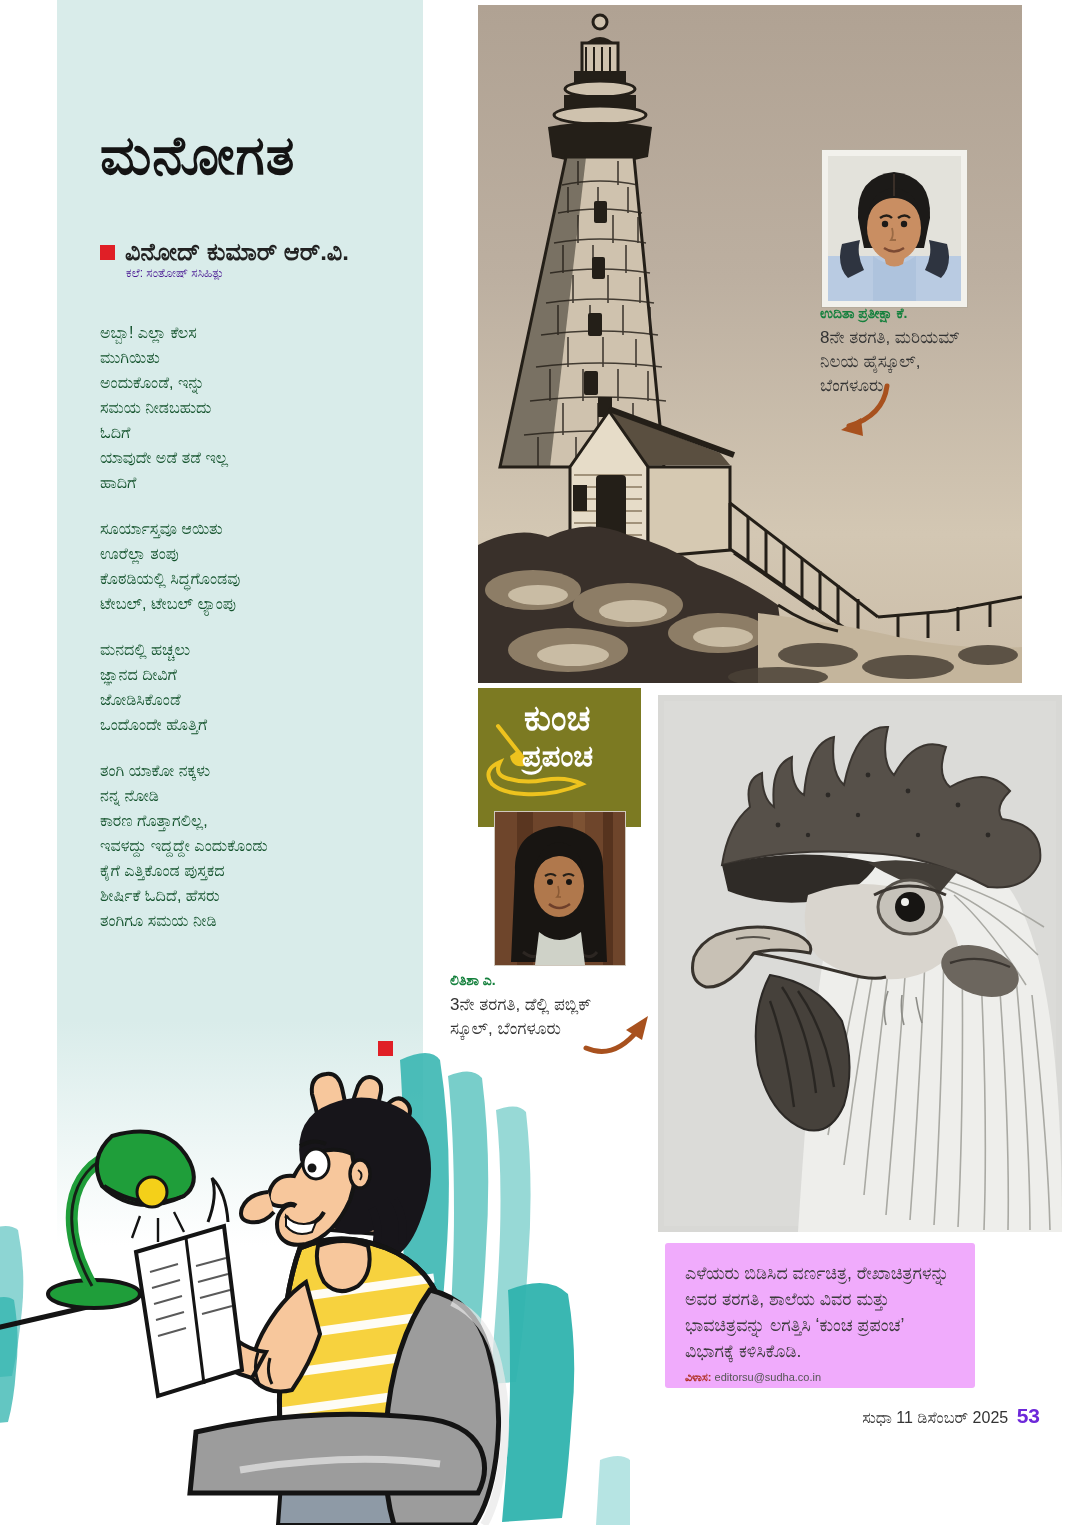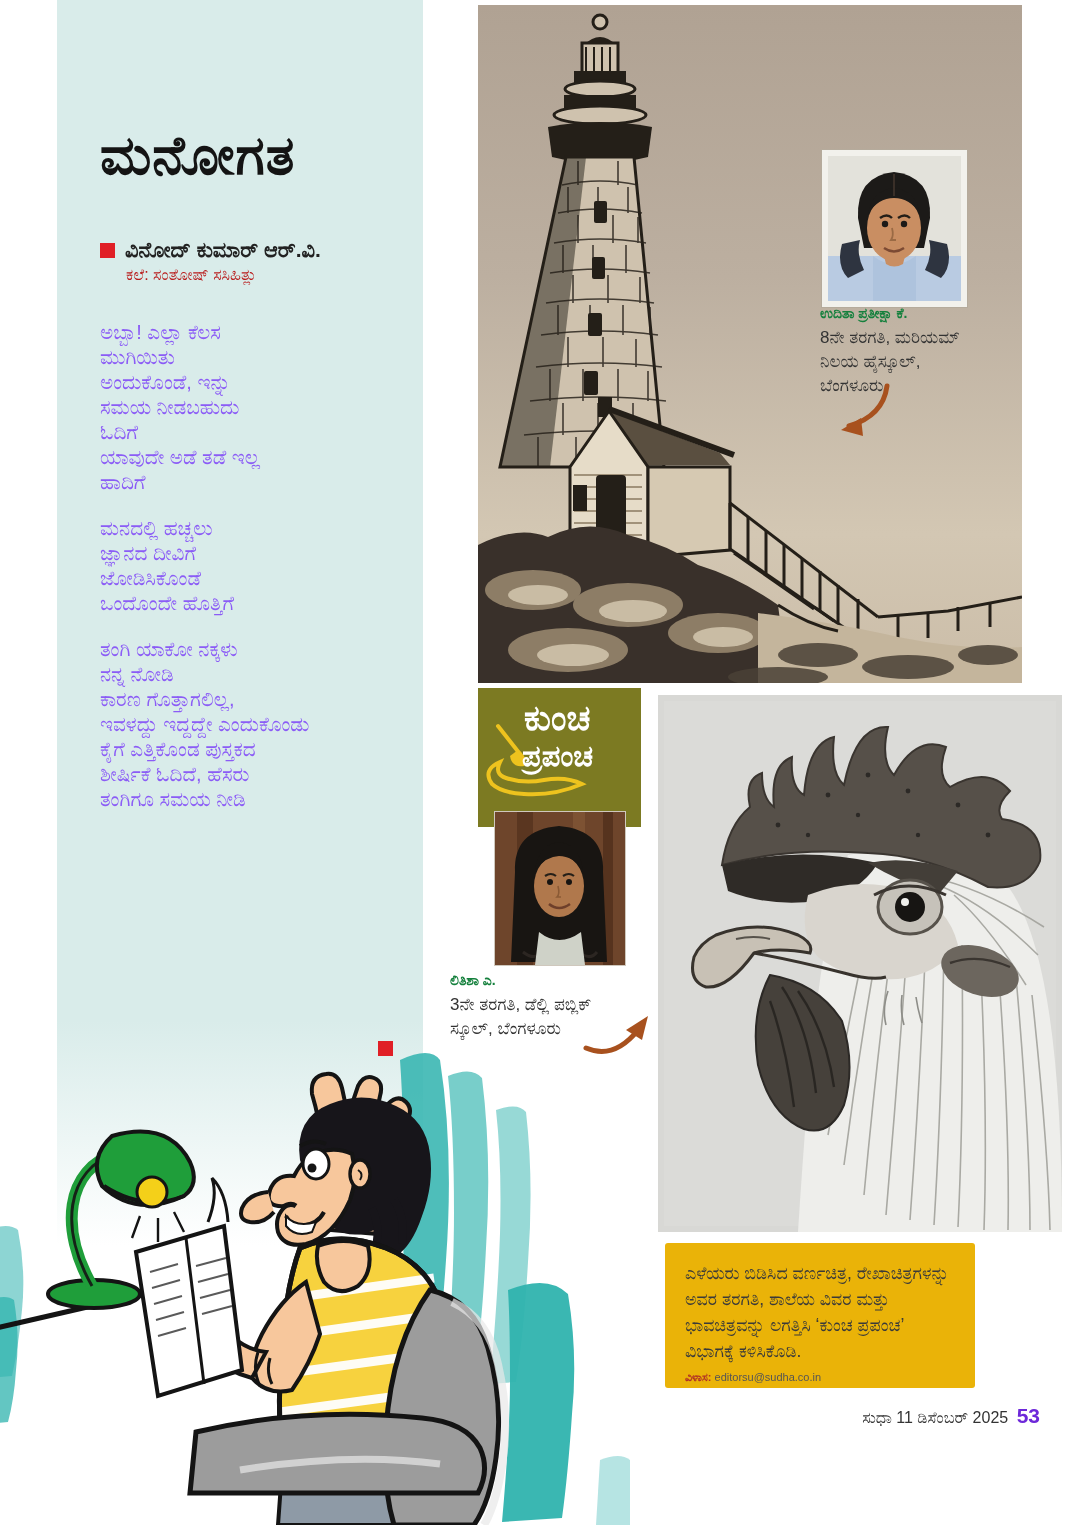--- a/index.html
+++ b/index.html
@@ -7,23 +7,23 @@
        font-family:"Liberation Sans","DejaVu Sans",sans-serif;}
   .abs{position:absolute;}
 
   
   #poem-panel{left:57px;top:0;width:366px;height:1245px;
     background:linear-gradient(180deg,#d9ecea 0%,#d9ecea 82%,rgba(217,236,234,0) 100%);}
   #poem-title{left:100px;top:128px;font-size:54px;font-weight:bold;color:#141414;
     letter-spacing:1px;line-height:1;}
   #byline-row{left:100px;top:238px;display:flex;align-items:center;gap:10px;}
   .red-square{width:15px;height:15px;background:#e01f26;display:inline-block;}
-  #author{font-size:21px;font-weight:bold;color:#222;}
-  #art-credit{left:126px;top:266px;font-size:16px;color:#b91c1c;}
-  #poem{left:100px;top:320px;font-size:20px;color:#8b5cf6;line-height:25px;}
+  #author{font-size:24px;font-weight:bold;color:#222;}
+  #art-credit{left:126px;top:266px;font-size:12px;color:#4c1d95;}
+  #poem{left:100px;top:320px;font-size:16px;color:#14532d;line-height:25px;}
   #poem .stanza{margin-bottom:21px;}
   #poem-end-marker{left:378px;top:1041px;}
 
   
   #lighthouse-fig{left:478px;top:5px;width:544px;height:678px;
     background:linear-gradient(180deg,#b0a293 0%,#bcafa0 40%,#d3c7b3 78%,#cbbda8 100%);}
   #lighthouse-fig svg{position:absolute;left:0;top:0;}
   #photo-uditha{left:822px;top:150px;width:133px;height:145px;background:#dfe0da;
     border:6px solid #f2f1ec;box-shadow:0 0 0 1px #b5ab9c;}
   #caption-uditha{left:820px;top:305px;width:200px;color:#2c2c2c;}
@@ -40,21 +40,21 @@
   
   #rooster-fig{left:658px;top:695px;width:404px;height:537px;background:#d8d8d5;}
 
   
   #photo-lithisha{left:495px;top:812px;width:130px;height:153px;background:#6e452b;
     box-shadow:0 0 0 1px #cfc8bd;}
   #caption-lithisha{left:450px;top:972px;width:200px;text-align:left;}
   #arrow-lithisha{left:580px;top:1008px;}
 
   
-  #note-box{left:665px;top:1243px;width:310px;height:145px;background:#eab308;
+  #note-box{left:665px;top:1243px;width:310px;height:145px;background:#f0abfc;
     border-radius:3px;padding:17px 20px;box-sizing:border-box;}
   #note-text{font-size:17.5px;line-height:26px;color:#3a3a3a;}
   #note-address{font-size:11px;line-height:26px;}
   #note-address .addr-label{color:#b03126;font-weight:bold;}
   #note-address .addr-email{color:#555;}
 
   
   #footer{left:0;top:1404px;width:1040px;text-align:right;color:#333;}
   #footer .mag{font-size:16px;}
   #footer .pageno{font-size:21px;font-weight:bold;color:#6d28d9;margin-left:4px;}
@@ -77,20 +77,26 @@
 
 <div class="abs" id="poem">
     <div class="stanza">
       <div class="poem-line">ಅಬ್ಬಾ! ಎಲ್ಲಾ ಕೆಲಸ</div>
       <div class="poem-line">ಮುಗಿಯಿತು</div>
       <div class="poem-line">ಅಂದುಕೊಂಡೆ, ಇನ್ನು</div>
       <div class="poem-line">ಸಮಯ ನೀಡಬಹುದು</div>
       <div class="poem-line">ಓದಿಗೆ</div>
       <div class="poem-line">ಯಾವುದೇ ಅಡೆ ತಡೆ ಇಲ್ಲ</div>
       <div class="poem-line">ಹಾದಿಗೆ</div>
+    </div>
+    <div class="stanza">
+      <div class="poem-line">ಸೂರ್ಯಾಸ್ತವೂ ಆಯಿತು</div>
+      <div class="poem-line">ಊರೆಲ್ಲಾ ತಂಪು</div>
+      <div class="poem-line">ಕೊಠಡಿಯಲ್ಲಿ ಸಿದ್ಧಗೊಂಡವು</div>
+      <div class="poem-line">ಟೇಬಲ್, ಟೇಬಲ್ ಲ್ಯಾಂಪು</div>
     </div>
     <div class="stanza">
       <div class="poem-line">ಮನದಲ್ಲಿ ಹಚ್ಚಲು</div>
       <div class="poem-line">ಜ್ಞಾನದ ದೀವಿಗೆ</div>
       <div class="poem-line">ಜೋಡಿಸಿಕೊಂಡೆ</div>
       <div class="poem-line">ಒಂದೊಂದೇ ಹೊತ್ತಿಗೆ</div>
     </div>
     <div class="stanza">
       <div class="poem-line">ತಂಗಿ ಯಾಕೋ ನಕ್ಕಳು</div>
       <div class="poem-line">ನನ್ನ ನೋಡಿ</div>

